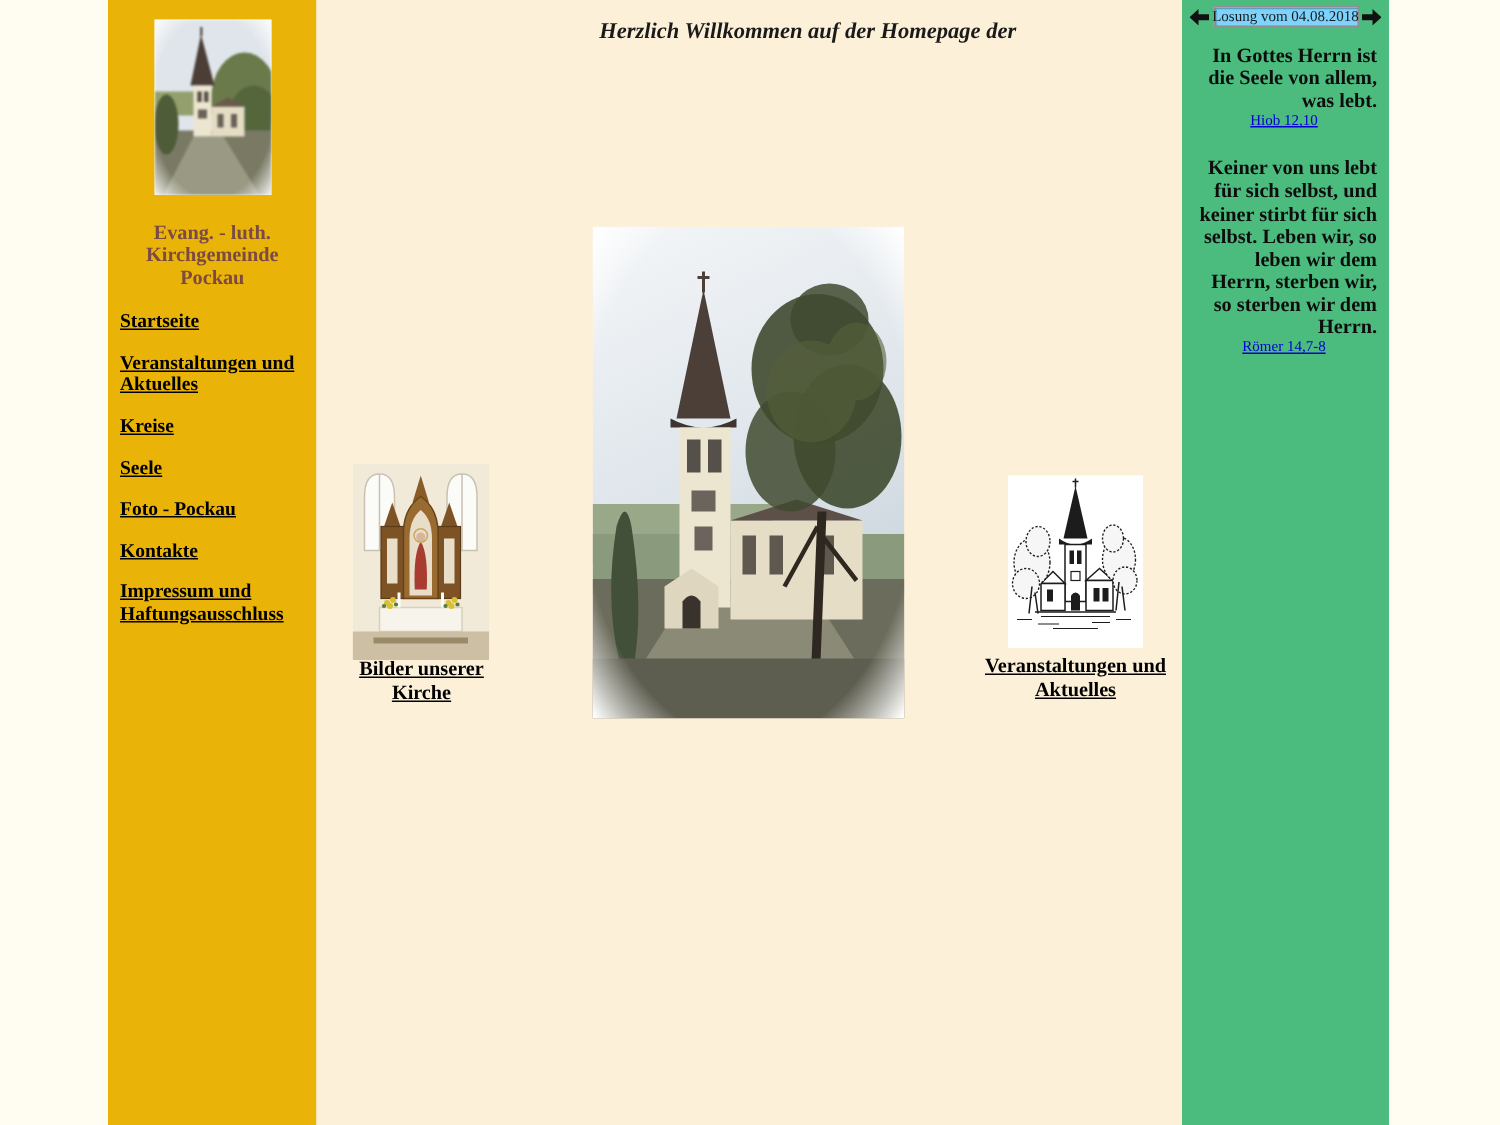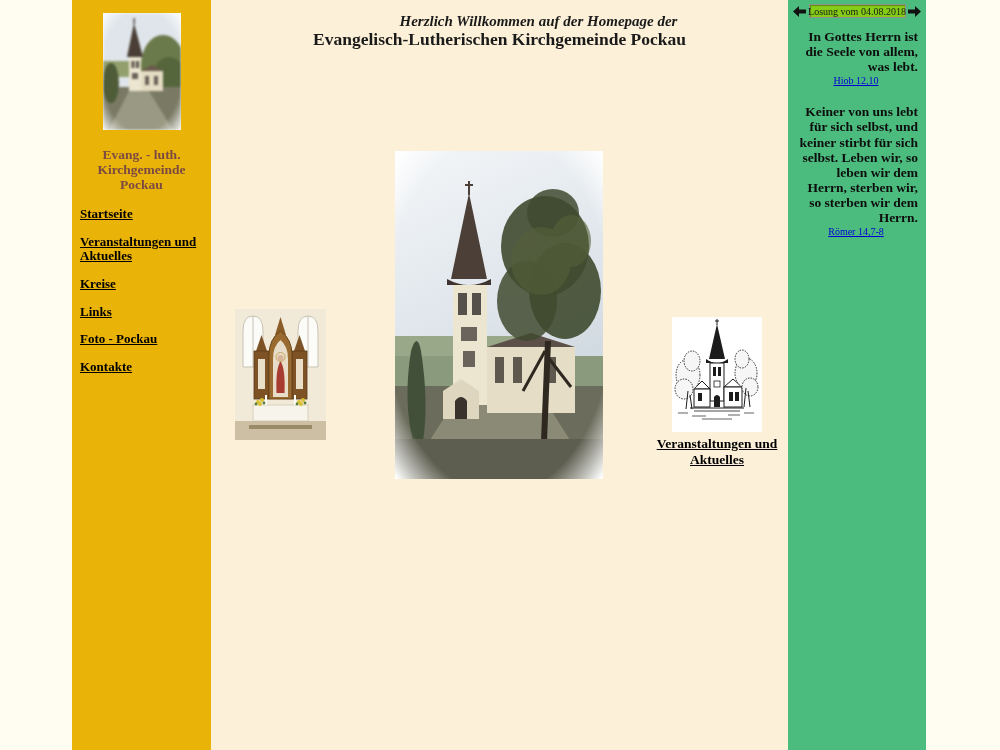--- a/index.html
+++ b/index.html
@@ -54,21 +54,21 @@
   }
 
   
   .losung-bar{
     margin-top:4px;padding:0 5px;height:14px;
     display:flex;align-items:center;justify-content:space-between;
   }
   .arrow-btn{width:13px;height:11px;flex:none;cursor:pointer;display:block;}
   .losung-box{
     flex:none;width:95px;height:12px;margin:0 2px;
-    background:#84cc16;border:1px solid #8f8f8f;
+    background:#7dd3fc;border:1px solid #8f8f8f;
     box-shadow:inset 1px 1px 1px rgba(0,0,0,.3);
     display:flex;align-items:flex-end;justify-content:center;
   }
   .losung-box span{font-size:10px;color:#1a1a1a;white-space:nowrap;}
   .verse{
     margin:11px 8px 0 6px;text-align:right;
     font-weight:bold;font-size:13.5px;line-height:1.12;color:#0d0d0d;
   }
   .verse-ref{
     display:block;margin:1px 8px 0 6px;text-align:center;
@@ -112,29 +112,29 @@
         <rect x="0" y="0" width="78" height="117" fill="url(#vig1)"></rect>
       </svg>
     </div>
 
     <div class="side-title">Evang. - luth. Kirchgemeinde Pockau</div>
 
     <div class="nav">
       <a>Startseite</a>
       <a>Veranstaltungen und Aktuelles</a>
       <a>Kreise</a>
-      <a>Links</a>
+      <a>Seele</a>
       <a>Foto - Pockau</a>
       <a>Kontakte</a>
+      <a>Impressum und Haftungsausschluss</a>
     </div>
   </div>
 
   <div class="col-main">
     <div class="head1">Herzlich Willkommen auf der Homepage der</div>
-    <div class="head2">Evangelisch-Lutherischen Kirchgemeinde Pockau</div>
 
     <div class="big-photo">
       <svg width="208" height="328" viewBox="0 0 208 328" xmlns="http://www.w3.org/2000/svg">
         <defs>
           <linearGradient id="sky" x1="0" y1="0" x2="0.3" y2="1">
             <stop offset="0%" stop-color="#f4f6f8"></stop>
             <stop offset="60%" stop-color="#dde4ea"></stop>
             <stop offset="100%" stop-color="#c9d3da"></stop>
           </linearGradient>
           <radialGradient id="vig2" cx="50%" cy="50%" r="70%">
@@ -225,20 +225,21 @@
         <g fill="#5a7a3a">
           <circle cx="21" cy="95" r="1.4"></circle>
             <circle cx="29" cy="94" r="1.4"></circle>
           <circle cx="62" cy="95" r="1.4"></circle>
             <circle cx="70" cy="94" r="1.4"></circle>
         </g>
         <rect x="0" y="112" width="91" height="19" fill="#cdbfa4"></rect>
         <rect x="14" y="116" width="63" height="4" fill="#9a8a68"></rect>
       </svg>
     </div>
+    <a class="altar-caption">Bilder unserer Kirche</a>
 
     <div class="draw-img">
       <svg width="90" height="115" viewBox="0 0 90 115" xmlns="http://www.w3.org/2000/svg">
         <rect x="0" y="0" width="90" height="115" fill="#ffffff"></rect>
 
         <polygon points="45,7 37,42 53,42" fill="#1c1c1c"></polygon>
         <line x1="45" y1="2" x2="45" y2="8" stroke="#1c1c1c" stroke-width="1"></line>
         <line x1="43" y1="4" x2="47" y2="4" stroke="#1c1c1c" stroke-width="1"></line>
         <path d="M34,42 Q45,50 56,42 L56,46 L34,46 Z" fill="#1c1c1c"></path>
 

